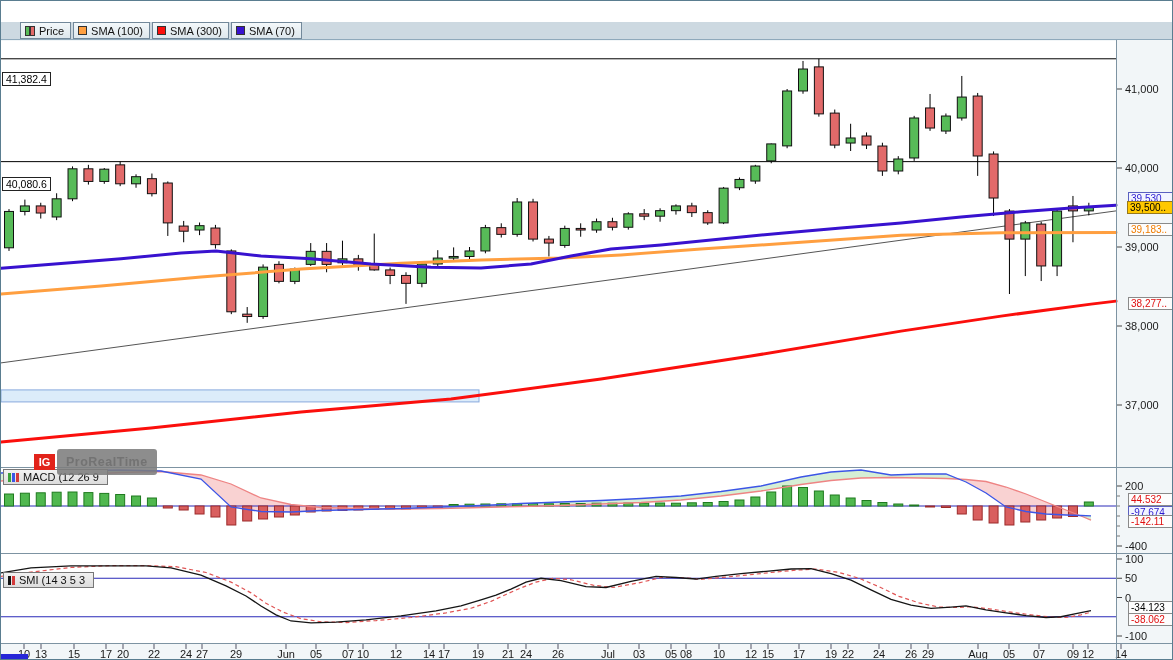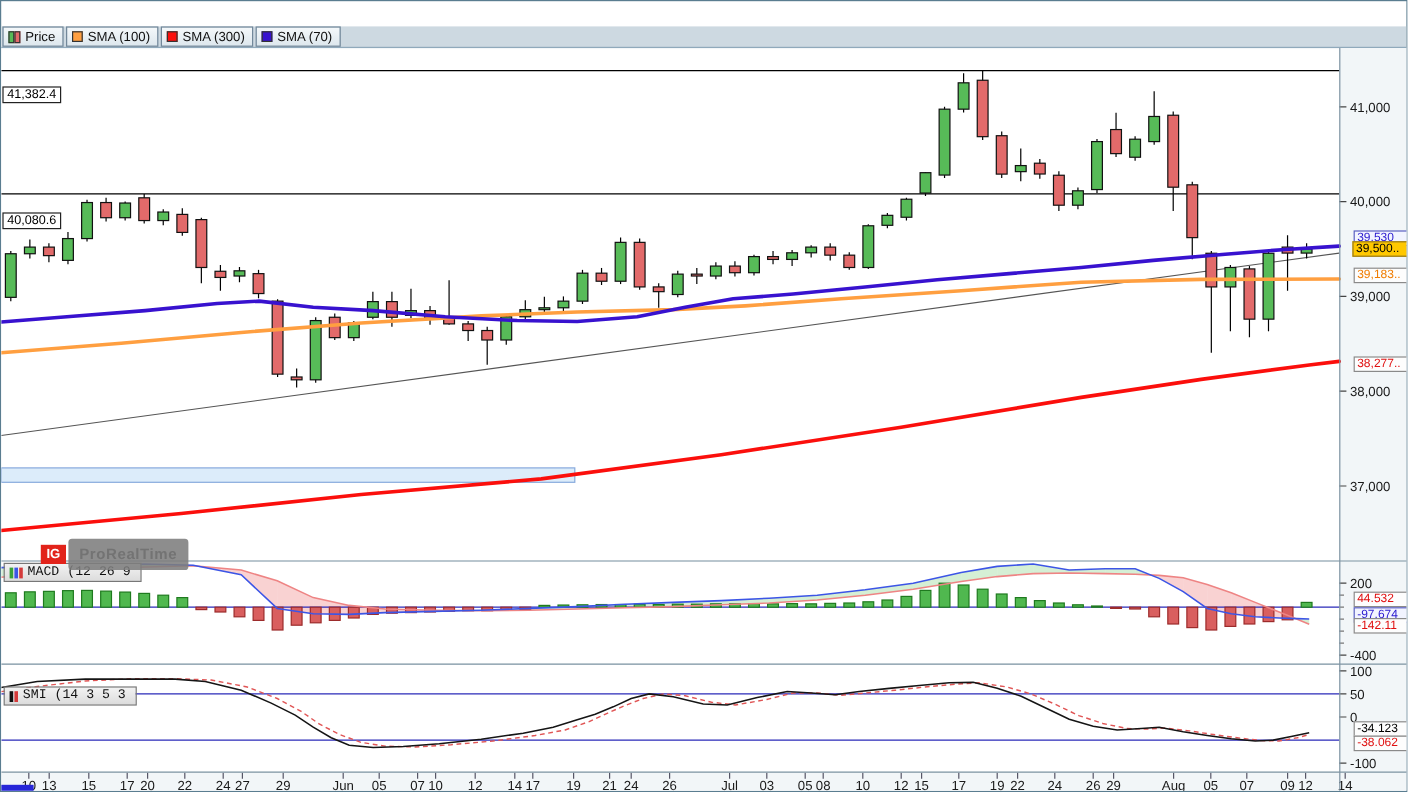--- a/index.html
+++ b/index.html
@@ -15,41 +15,41 @@
   .mini-candles{position:absolute;left:13px;top:1px;display:flex;gap:2px;}
   .mini-candles i{display:block;width:2px;height:7px;background:#1f7ddf;}
   .mini-candles i:nth-child(2){height:9px;margin-top:-2px;}
   .demo-badge{position:absolute;left:3px;top:10px;background:#000;color:#fff;
     font-size:7px;font-weight:bold;padding:1px 3px;letter-spacing:.5px;}
   .main-title{font-size:12px;font-weight:bold;color:#0f2038;margin-left:4px;white-space:nowrap;}
   .brand{margin-left:auto;margin-right:5px;font-size:12px;font-weight:bold;color:#16222e;}
   
   .legendbar{position:absolute;left:0;top:21px;width:100%;height:18px;z-index:5;
     background:#cdd9e1;border-bottom:1px solid #8fa9bb;display:flex;align-items:center;
-    padding-left:1px;box-sizing:border-box;gap:2px;}
+    padding-left:19px;box-sizing:border-box;gap:2px;}
   .chip{display:flex;align-items:center;gap:4px;height:15px;padding:0 6px 0 4px;
     background:linear-gradient(#f4f8fa,#dde7ed);border:1px solid #72889a;
     font-size:11px;color:#111;}
   .swatch{width:9px;height:9px;border:1px solid #333;box-sizing:border-box;}
   .price-swatch{display:flex;width:10px;height:10px;}
   .price-swatch i{display:block;width:5px;height:10px;border:1px solid #333;box-sizing:border-box;}
   
   .tag{position:absolute;z-index:6;font-size:10px;line-height:11px;padding:0 2px;
     background:#fdfdfd;border:1px solid #8a8a8a;color:#000;white-space:nowrap;}
   .linelabel{position:absolute;z-index:6;font-size:10.5px;line-height:12px;padding:0 3px;
     background:#fff;border:1px solid #222;color:#000;margin-top:20px;}
   .c-blue{color:#2a1ad0;border-color:#5a60c0;background:#f2f4ff;}
   .c-orange{color:#f07c00;}
   .c-red{color:#e01010;}
   .c-black{color:#000;}
   .tag-last{background:#ffc800;border-color:#96781c;color:#000;font-weight:normal;}
   
   .ind-chip{position:absolute;z-index:6;display:flex;align-items:center;gap:4px;
     background:linear-gradient(#f2f2f2,#dcdcdc);border:1px solid #777;
-    font-size:11px;color:#111;padding:1px 8px 1px 4px;font-family:Liberation Mono, monospace;}
+    font-size:11px;color:#111;padding:1px 8px 1px 4px;}
   .ind-icon{display:flex;gap:1px;align-items:flex-end;}
   .ind-icon i{display:block;width:3px;}
   
   .logo{position:absolute;left:1px;top:448px;z-index:6;display:flex;align-items:center;gap:2px;margin-left:32px;}
   .logo-ig{width:21px;height:16px;background:#e2231a;color:#fff;font-weight:bold;
     font-size:11px;display:flex;align-items:center;justify-content:center;}
   .logo-pill{height:16px;background:rgba(125,125,125,.88);border-radius:3px;
     color:#737373;font-weight:bold;font-size:12.5px;display:flex;align-items:center;
     padding:5px 9px;letter-spacing:.5px;}
   .scrollbit{position:absolute;left:0;top:653px;width:27px;height:7px;background:#2626d8;z-index:6;}

